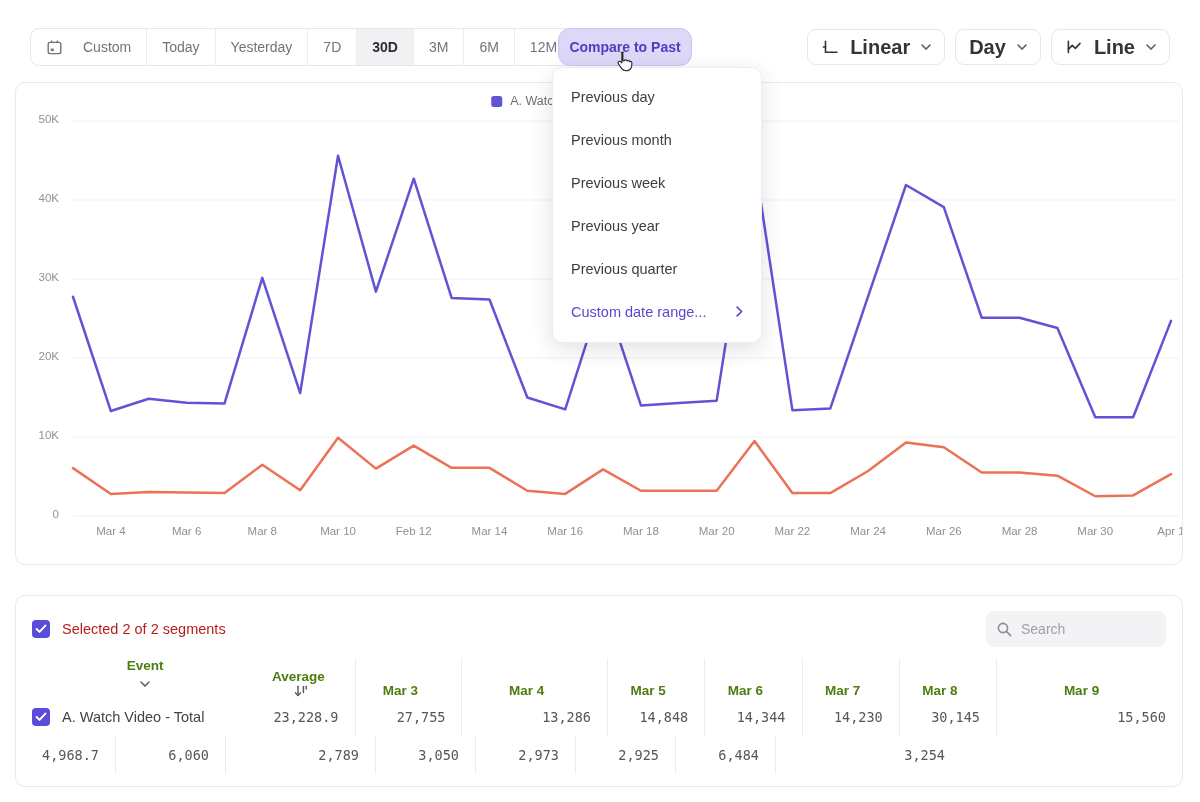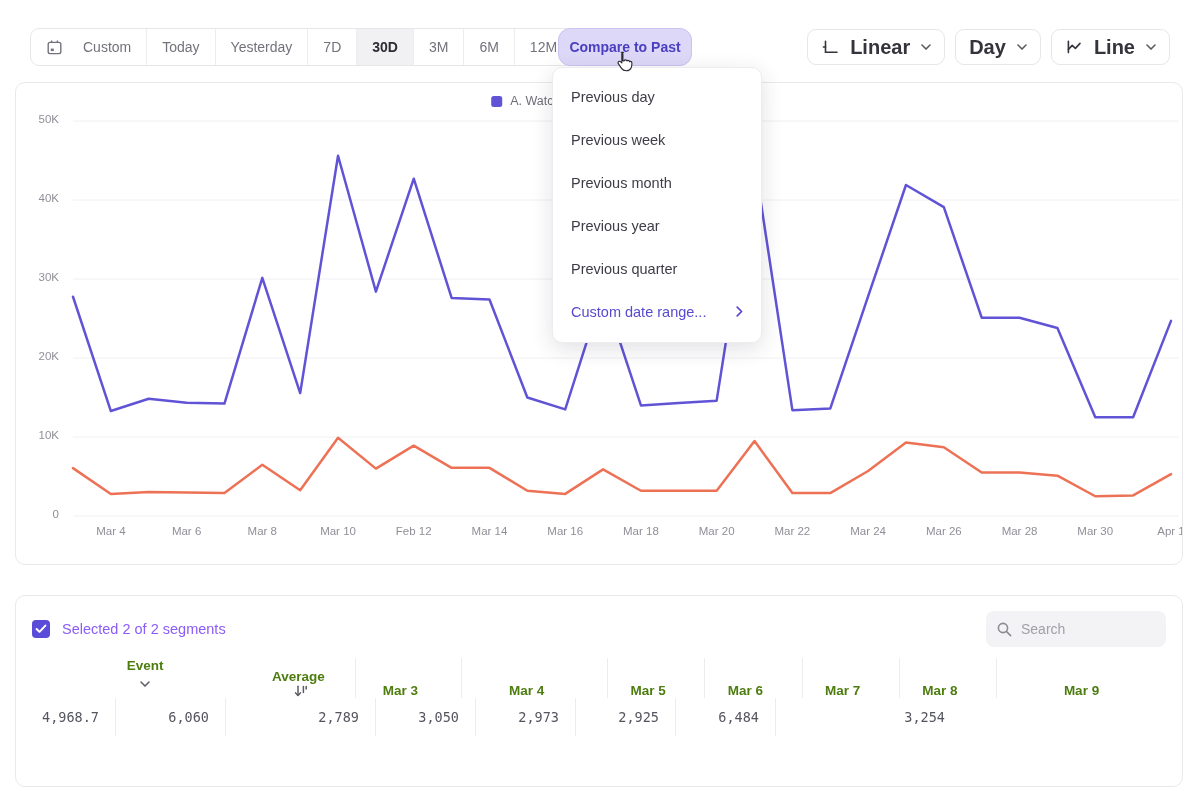--- a/index.html
+++ b/index.html
@@ -73,21 +73,21 @@
   
   .table-card {
     position:absolute; left:15px; top:595px; width:1168px; height:192px;
     border:1px solid #e9e9ec; border-radius:10px; background:#fff; overflow:hidden;
   }
   .seg-header { display:flex; align-items:center; padding:15px 16px 11px 16px; }
   .checkbox {
     width:18px; height:18px; border-radius:4px; background:#5a4bd8;
     display:flex; align-items:center; justify-content:center; flex:none; cursor:pointer;
   }
-  .seg-label { margin-left:12px; font-size:14.5px; color:#8b5cf6; }
+  .seg-label { margin-left:12px; font-size:14.5px; color:#b91c1c; }
   .search {
     margin-left:auto; width:180px; height:36px; background:#f3f3f5;
     border-radius:8px; display:flex; align-items:center; padding:0 10px; gap:8px;
   }
   .search input {
     border:none; outline:none; background:transparent; width:100%;
     font-family:"Liberation Sans", sans-serif; font-size:14px; color:#3c3c44;
   }
   .search input::placeholder { color:#a0a0a8; }
 
@@ -225,22 +225,22 @@
       <div class="xtick" style="left: 852.103px;">Mar 24</div>
       <div class="xtick" style="left: 927.828px;">Mar 26</div>
       <div class="xtick" style="left: 1003.55px;">Mar 28</div>
       <div class="xtick" style="left: 1079.28px;">Mar 30</div>
       <div class="xtick" style="left: 1155px;">Apr 1</div>
     </div>
 </div>
 
 <div class="menu">
   <div class="menu-item">Previous day</div>
+  <div class="menu-item">Previous month</div>
   <div class="menu-item">Previous week</div>
-  <div class="menu-item">Previous month</div>
   <div class="menu-item">Previous year</div>
   <div class="menu-item">Previous quarter</div>
   <div class="menu-item custom">
     <span>Custom date range...</span>
     <span class="spacer"></span>
     <span>
       <svg width="7" height="11" viewBox="0 0 7 11" fill="none" stroke="#5849cf" stroke-width="1.7" stroke-linecap="round" stroke-linejoin="round">
           <polyline points="1.2,1.2 5.6,5.5 1.2,9.8"></polyline>
         </svg>
     </span>
@@ -294,20 +294,38 @@
     </div>
     <div class="cell num sep col-m3">Mar 3</div>
     <div class="cell num sep col-m4">Mar 4</div>
     <div class="cell num sep col-m5">Mar 5</div>
     <div class="cell num sep col-m6">Mar 6</div>
     <div class="cell num sep col-m7">Mar 7</div>
     <div class="cell num sep col-m8">Mar 8</div>
     <div class="cell num col-m9">Mar 9</div>
   </div>
 
+  <div class="trow">
+    <div class="cell col-event">
+      <span class="checkbox" style="background: rgb(90, 75, 216);">
+        <svg width="12" height="10" viewBox="0 0 12 10" fill="none" stroke="#fff" stroke-width="2" stroke-linecap="round" stroke-linejoin="round">
+            <polyline points="1.6,5 4.5,7.9 10.4,1.6"></polyline>
+          </svg>
+      </span>
+      <span class="row-label">A. Watch Video - Total</span>
+    </div>
+    <div class="cell num sep col-avg mono">23,228.9</div>
+    <div class="cell num sep col-m3 mono">27,755</div>
+    <div class="cell num sep col-m4 mono">13,286</div>
+    <div class="cell num sep col-m5 mono">14,848</div>
+    <div class="cell num sep col-m6 mono">14,344</div>
+    <div class="cell num sep col-m7 mono">14,230</div>
+    <div class="cell num sep col-m8 mono">30,145</div>
+    <div class="cell num col-m9 mono">15,560</div>
+  </div>
 
   <div class="trow">
     <div class="cell num sep col-avg mono">4,968.7</div>
     <div class="cell num sep col-m3 mono">6,060</div>
     <div class="cell num sep col-m4 mono">2,789</div>
     <div class="cell num sep col-m5 mono">3,050</div>
     <div class="cell num sep col-m6 mono">2,973</div>
     <div class="cell num sep col-m7 mono">2,925</div>
     <div class="cell num sep col-m8 mono">6,484</div>
     <div class="cell num col-m9 mono">3,254</div>

